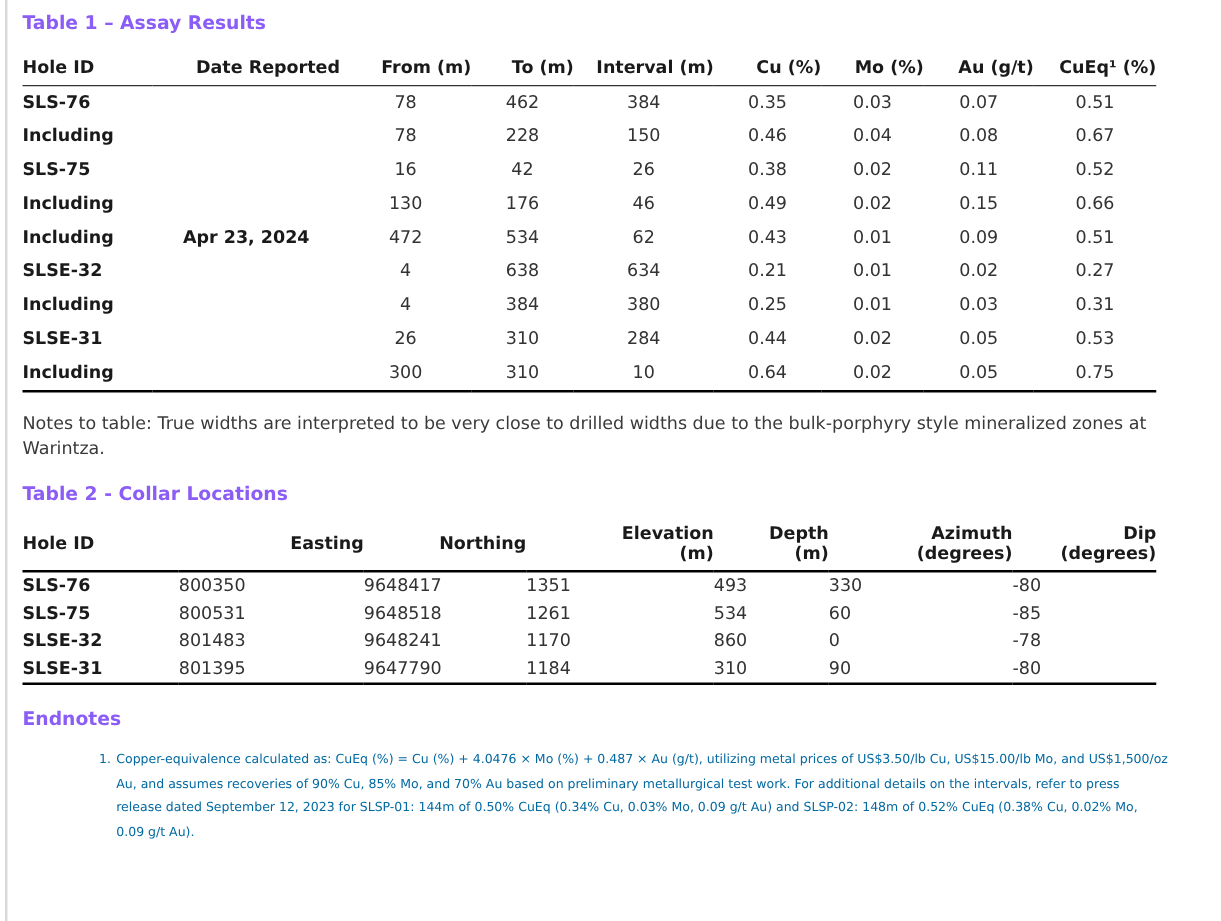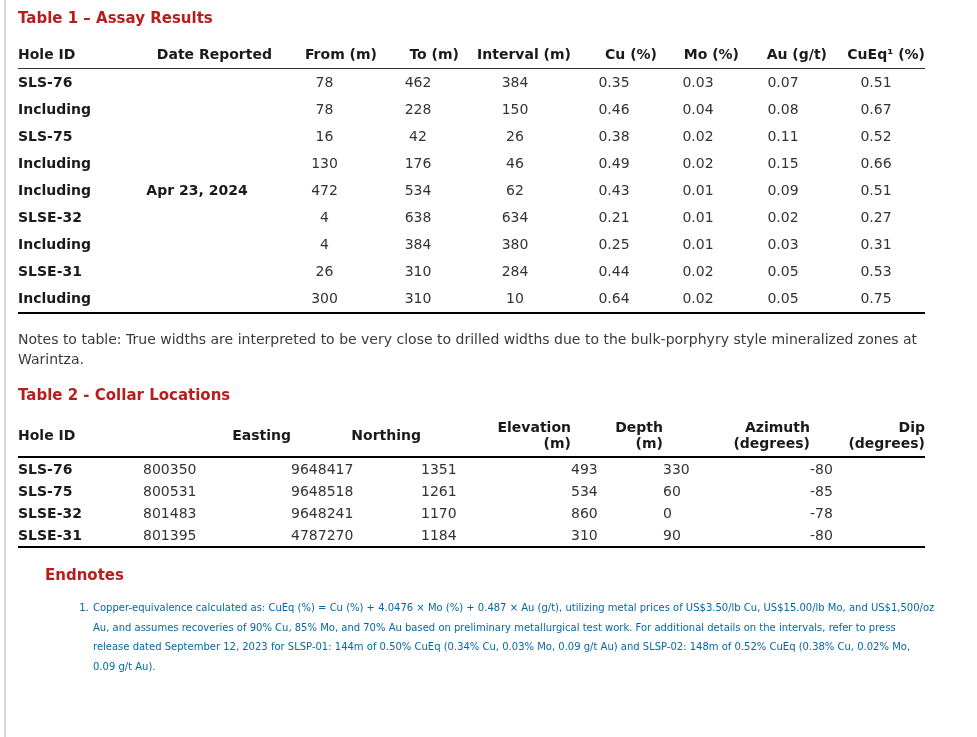--- a/index.html
+++ b/index.html
@@ -4,21 +4,21 @@
 <style>
   html,body{margin:0;padding:0;}
   body{
     width:977px;height:737px;overflow:hidden;background:#ffffff;
     font-family:"DejaVu Sans","Liberation Sans",sans-serif;
     color:#303030;position:relative;
     -webkit-font-smoothing:antialiased;
   }
   .edge{position:absolute;left:4px;top:0;height:737px;width:2px;background:#dadada;}
   .content{padding:9px 26px 0 18px;}
-  .tbl-title{font-size:15px;font-weight:bold;color:#b91c1c;margin:0;line-height:18px;}
+  .tbl-title{font-size:15px;font-weight:bold;color:#8b5cf6;margin:0;line-height:18px;}
   table{border-collapse:collapse;table-layout:fixed;width:907px;font-size:14px;color:#333333;}
   th,td{overflow:hidden;}
   
   #t1{margin-top:17px;}
   #t1 th{font-weight:bold;color:#1a1a1a;padding:2px 0 6px;text-align:right;font-size:14px;}
   #t1 th:first-child{text-align:left;}
   #t1 thead tr{border-bottom:1px solid #333333;}
   #t1 tbody td{padding:5px 0;text-align:center;line-height:17px;}
   #t1 tbody td:first-child{text-align:left;font-weight:bold;color:#1a1a1a;}
   #t1 tbody td:nth-child(2){font-weight:bold;color:#1a1a1a;margin-top:44px;}
@@ -28,21 +28,21 @@
   #t2 th{font-weight:bold;color:#1a1a1a;text-align:right;white-space:pre-line;
         vertical-align:middle;line-height:16px;padding:2px 0 5px;font-size:14px;}
   #t2 th:first-child{text-align:left;}
   #t2 thead tr{border-bottom:2px solid #000000;}
   #t2 tbody td{padding:2.5px 0;line-height:17px;}
   #t2 tbody td:first-child{text-align:left;font-weight:bold;color:#1a1a1a;}
   #t2 tbody{border-bottom:2px solid #000000;}
   
   .note{font-size:14px;color:#3a3a3a;margin:15px 0 0;max-width:908px;line-height:20px;}
   .note2{margin-top:17px;}
-  .endnotes-title{margin-top:18px;margin-left:27px;}
+  .endnotes-title{margin-top:18px;}
   .endnotes{margin:14px 16px 0;padding:0 0 0 58px;font-size:10px;color:#0369a1;line-height:19.6px;}
   .endnotes li{max-width:872px;padding-left:1px;}
 </style>
 </head>
 <body>
 
 <div class="edge"></div>
 
 <div class="content">
 
@@ -229,21 +229,21 @@
           <td>801483</td>
           <td>9648241</td>
           <td>1170</td>
           <td>860</td>
           <td>0</td>
           <td>-78</td>
         </tr>
         <tr>
           <td>SLSE-31</td>
           <td>801395</td>
-          <td>4787270</td>
+          <td>9647790</td>
           <td>1184</td>
           <td>310</td>
           <td>90</td>
           <td>-80</td>
         </tr>
       </tbody>
   </table>
 
 
   <h2 class="tbl-title endnotes-title">Endnotes</h2>

